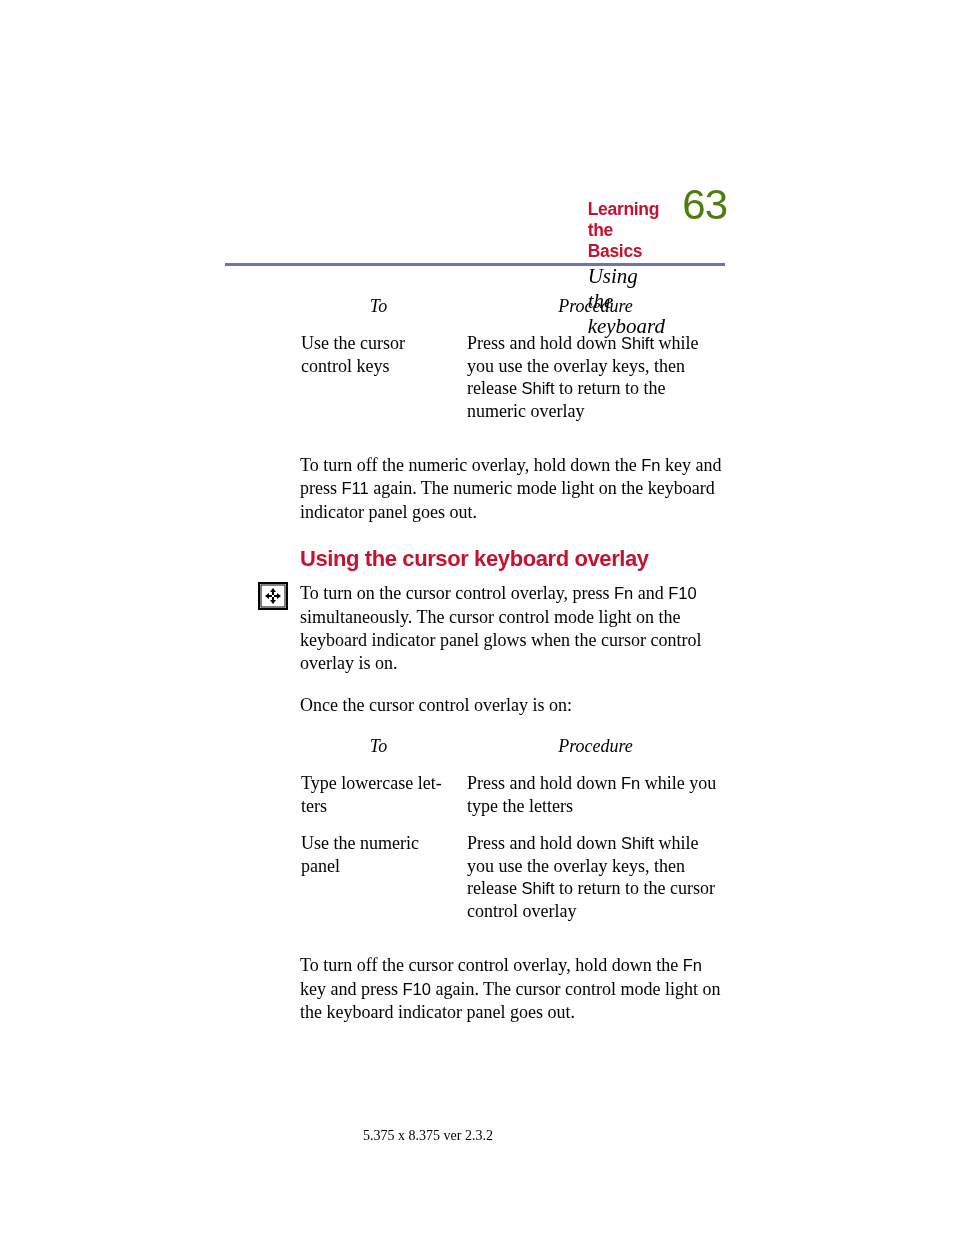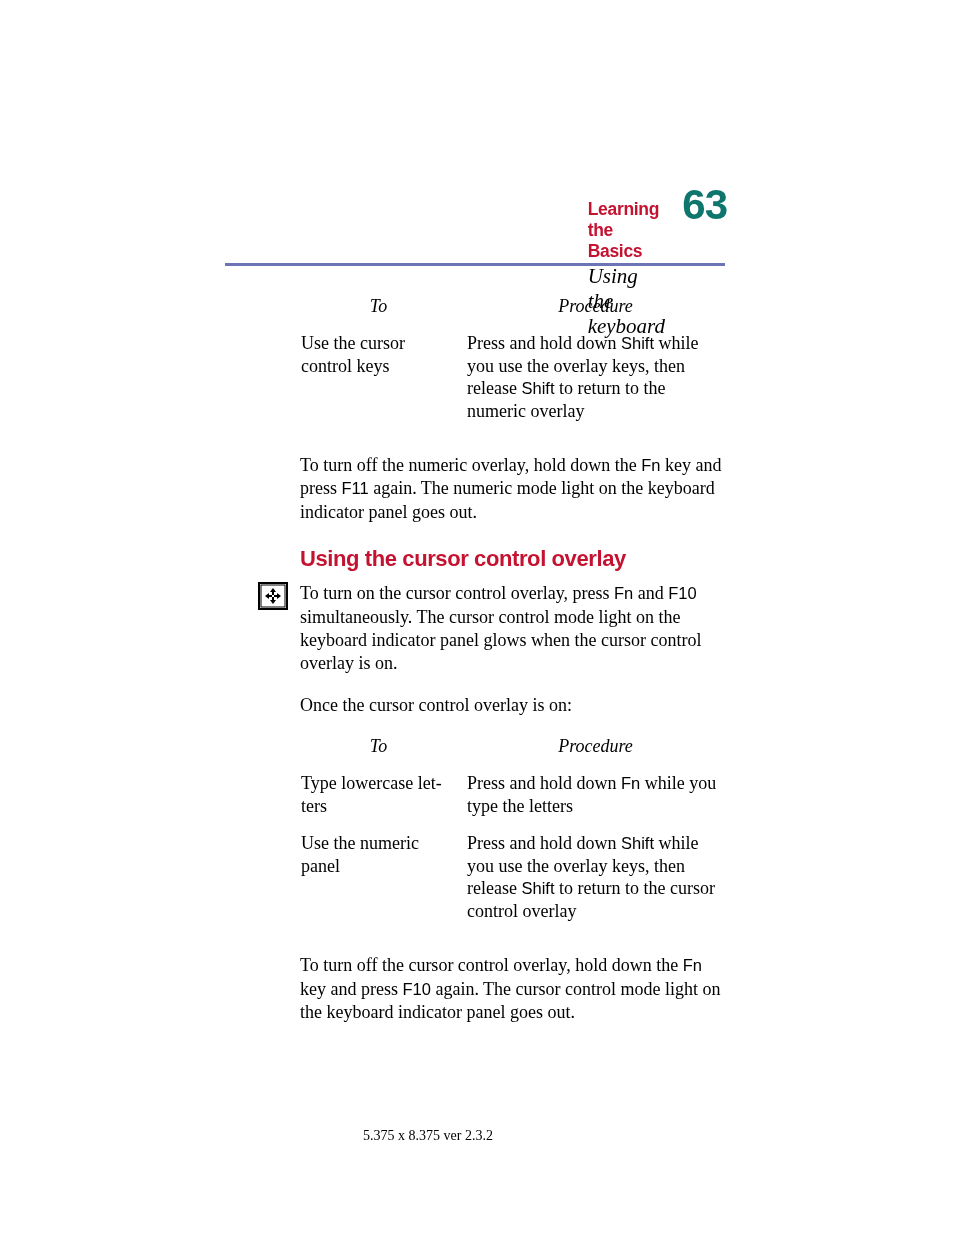--- a/index.html
+++ b/index.html
@@ -36,23 +36,23 @@
   .header-sub {
     font-style: italic;
     font-size: 21px;
     display: block;
     margin-top: 2px;
   }
   .page-num {
     position: absolute;
     right: -2px;
     top: -14px;
-    color: #0f766e;
-    font-family: Arial, Helvetica, sans-serif;
-    font-weight: 700;
+    color: #4d7c0f;
+    font-family: Arial, Helvetica, sans-serif;
+    font-weight: 400;
     font-size: 42px;
     letter-spacing: -1px;
   }
   .header-block {
     position: absolute;
     right: 60px;
     top: 4px;
     text-align: left;
   }
   .rule {
@@ -154,21 +154,21 @@
           <span>Press and hold down </span><span class="sans">Shift</span><span> while you use the overlay keys, then release </span><span class="sans">Shift</span><span> to return to the numeric overlay</span>
         </td>
       </tr>
     </tbody>
       </table>
 
     <p class="body-p">
       <span>To turn off the numeric overlay, hold down the </span><span class="sans">Fn</span><span> key and press </span><span class="sans">F11</span><span> again. The numeric mode light on the keyboard indicator panel goes out.</span>
     </p>
 
-    <div class="h2">Using the cursor control overlay</div>
+    <div class="h2">Using the cursor keyboard overlay</div>
 
     <p class="body-p" id="para-cursor">
       <span>To turn on the cursor control overlay, press </span><span class="sans">Fn</span><span> and </span><span class="sans">F10</span><span> simultaneously. The cursor control mode light on the keyboard indicator panel glows when the cursor control overlay is on.</span>
     </p>
 
     <p class="body-p">Once the cursor control overlay is on:</p>
 
     <table class="proc">
       <tbody>
           <tr>

